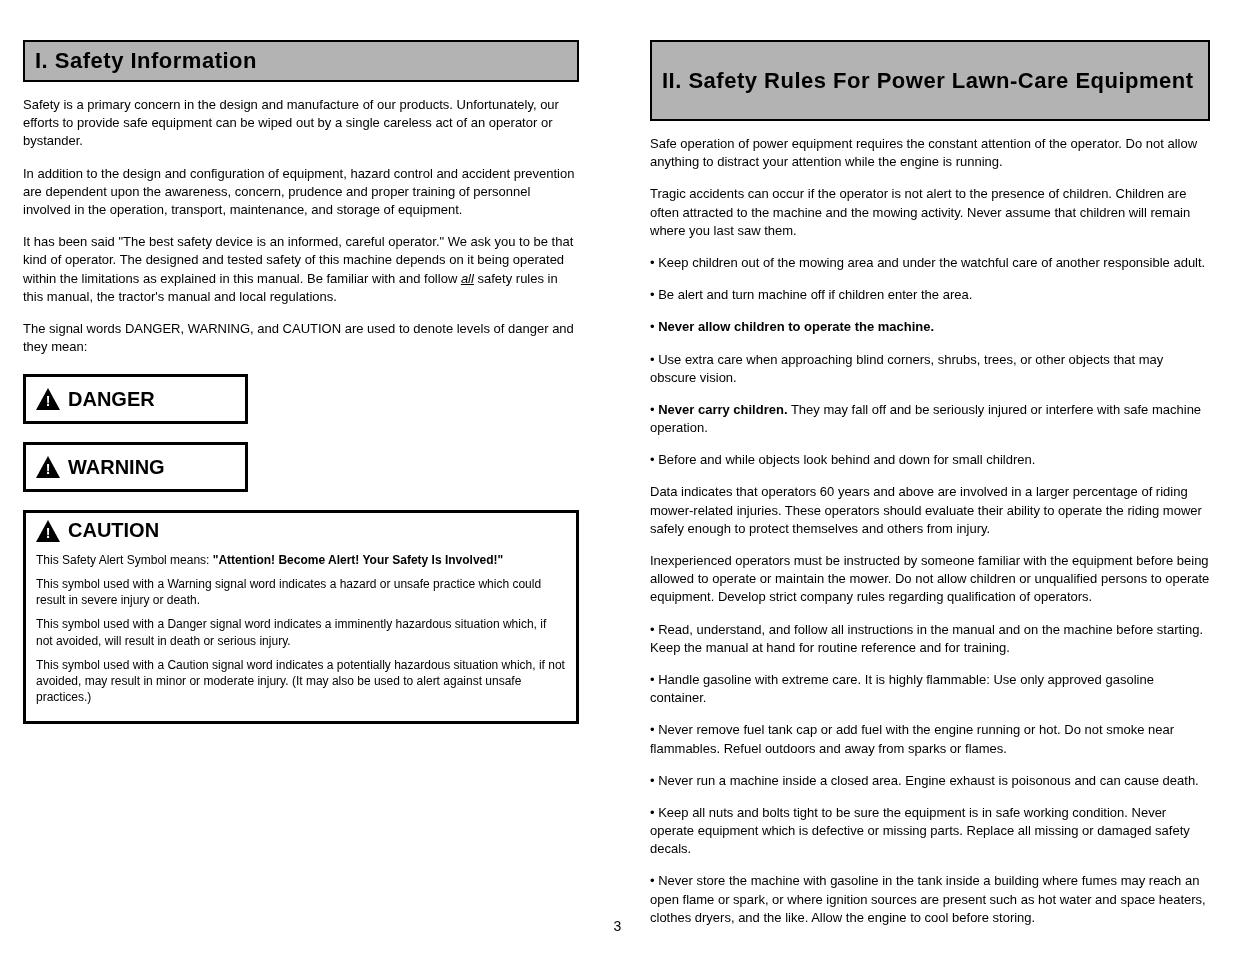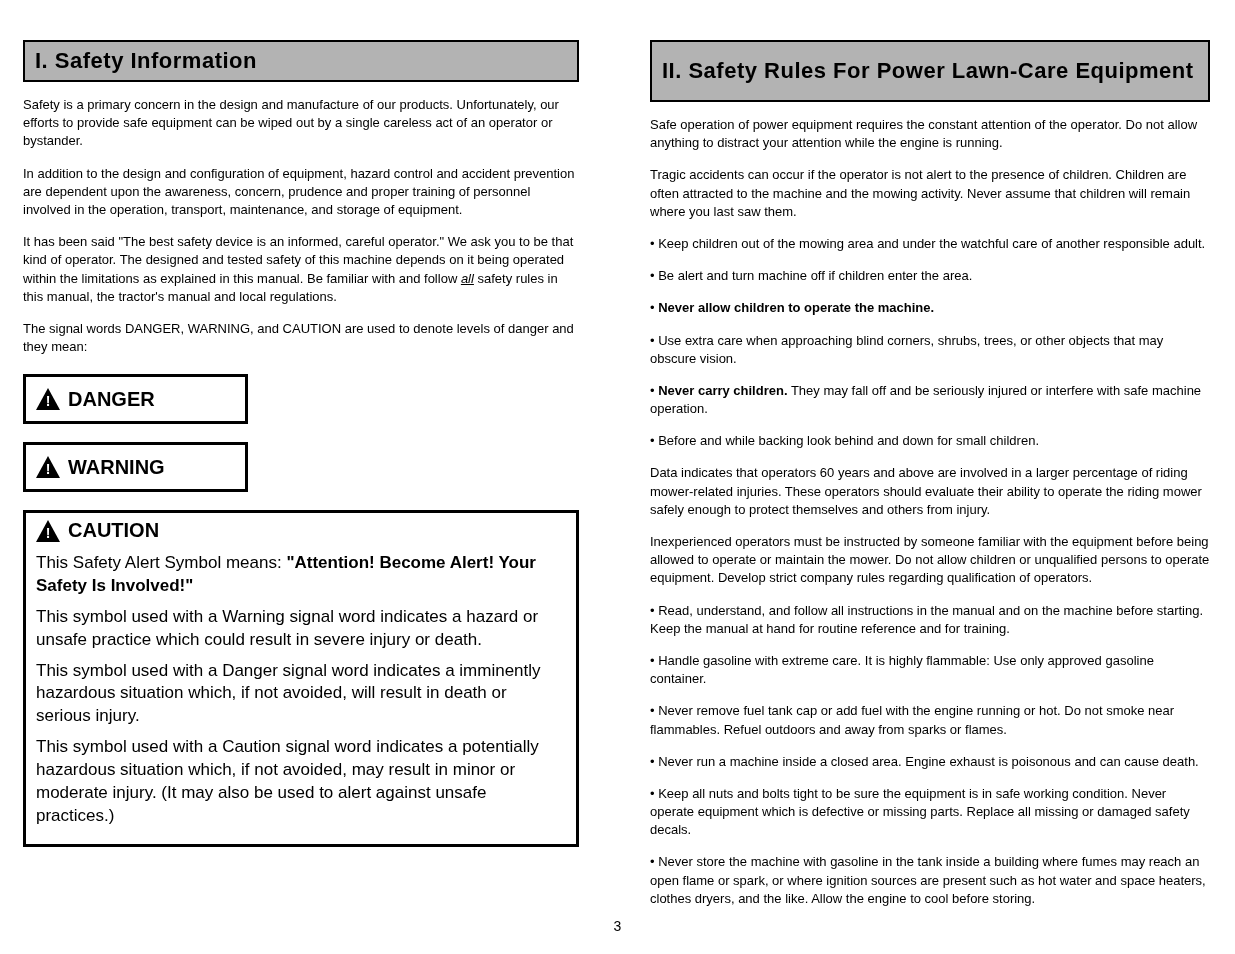--- a/index.html
+++ b/index.html
@@ -10,21 +10,21 @@
   .col-right { left: 650px; top: 40px; width: 560px; }
 
   .section-header {
     border: 2px solid #000;
     background: #b3b3b3;
     font-weight: bold;
     font-size: 22px;
     padding: 6px 10px;
     letter-spacing: 0.5px;
   }
-  .section-header.tall { height: 62px; display:flex; align-items:center; }
+  .section-header.tall { height: 81px; display:flex; align-items:center; }
 
   .para { font-size: 13px; line-height: 1.4; margin-top: 14px; }
   .para.small-gap { }
   .underline { text-decoration: underline; font-style: italic; }
   .bold { font-weight: bold; }
 
   .alert-box {
     border: 3px solid #000;
     padding: 6px 10px 8px 10px;
     margin-top: 18px;
@@ -35,21 +35,21 @@
     font-weight: bold;
     font-size: 20px;
     display: inline-flex;
     align-items: center;
     gap: 8px;
   }
   .alert-icon {
     width: 24px; height: 22px; display:inline-block;
   }
   .alert-icon svg { width: 100%; height: 100%; }
-  .alert-body { font-size: 17px; line-height: 1.35; margin-top: 6px; }
+  .alert-body { font-size: 12px; line-height: 1.35; margin-top: 6px; }
   .alert-body p { margin-bottom: 8px; }
 
   .page-number {
     position: absolute;
     bottom: 20px;
     left: 50%;
     transform: translateX(-50%);
     font-size: 14px;
   }
 </style>
@@ -124,21 +124,21 @@
 
     <p class="para small-gap">• Keep children out of the mowing area and under the watchful care of another responsible adult.</p>
     <p class="para small-gap">• Be alert and turn machine off if children enter the area.</p>
     <p class="para small-gap">
       <span>• </span><span class="bold">Never allow children to operate the machine.</span>
     </p>
     <p class="para small-gap">• Use extra care when approaching blind corners, shrubs, trees, or other objects that may obscure vision.</p>
     <p class="para small-gap">
       <span>• </span><span class="bold">Never carry children.</span><span> They may fall off and be seriously injured or interfere with safe machine operation.</span>
     </p>
-    <p class="para small-gap">• Before and while backing look behind and down for small children.</p>
+    <p class="para small-gap">• Before and while objects look behind and down for small children.</p>
 
     <p class="para">Data indicates that operators 60 years and above are involved in a larger percentage of riding mower-related injuries.  These operators should evaluate their ability to operate the riding mower safely enough to protect themselves and others from injury.</p>
     <p class="para">Inexperienced operators must be instructed by someone familiar with the equipment before being allowed to operate or maintain the mower.  Do not allow children or unqualified persons to operate equipment.  Develop strict company rules regarding qualification of operators.</p>
 
     <p class="para small-gap">• Read, understand, and follow all instructions in the manual and on the machine before starting.  Keep the manual at hand for routine reference and for training.</p>
     <p class="para small-gap">• Handle gasoline with extreme care.  It is highly flammable:  Use only approved gasoline container.</p>
     <p class="para small-gap">• Never remove fuel tank cap or add fuel with the engine running or hot.  Do not smoke near flammables.  Refuel outdoors and away from sparks or flames.</p>
     <p class="para small-gap">• Never run a machine inside a closed area.  Engine exhaust is poisonous and can cause death.</p>
     <p class="para small-gap">• Keep all nuts and bolts tight to be sure the equipment is in safe working condition.  Never operate equipment which is defective or missing parts. Replace all missing or damaged safety decals.</p>
     <p class="para small-gap">• Never store the machine with gasoline in the tank inside a building where fumes may reach an open flame or spark, or where ignition sources are present such as hot water and space heaters, clothes dryers, and the like.  Allow the engine to cool before storing.</p>

